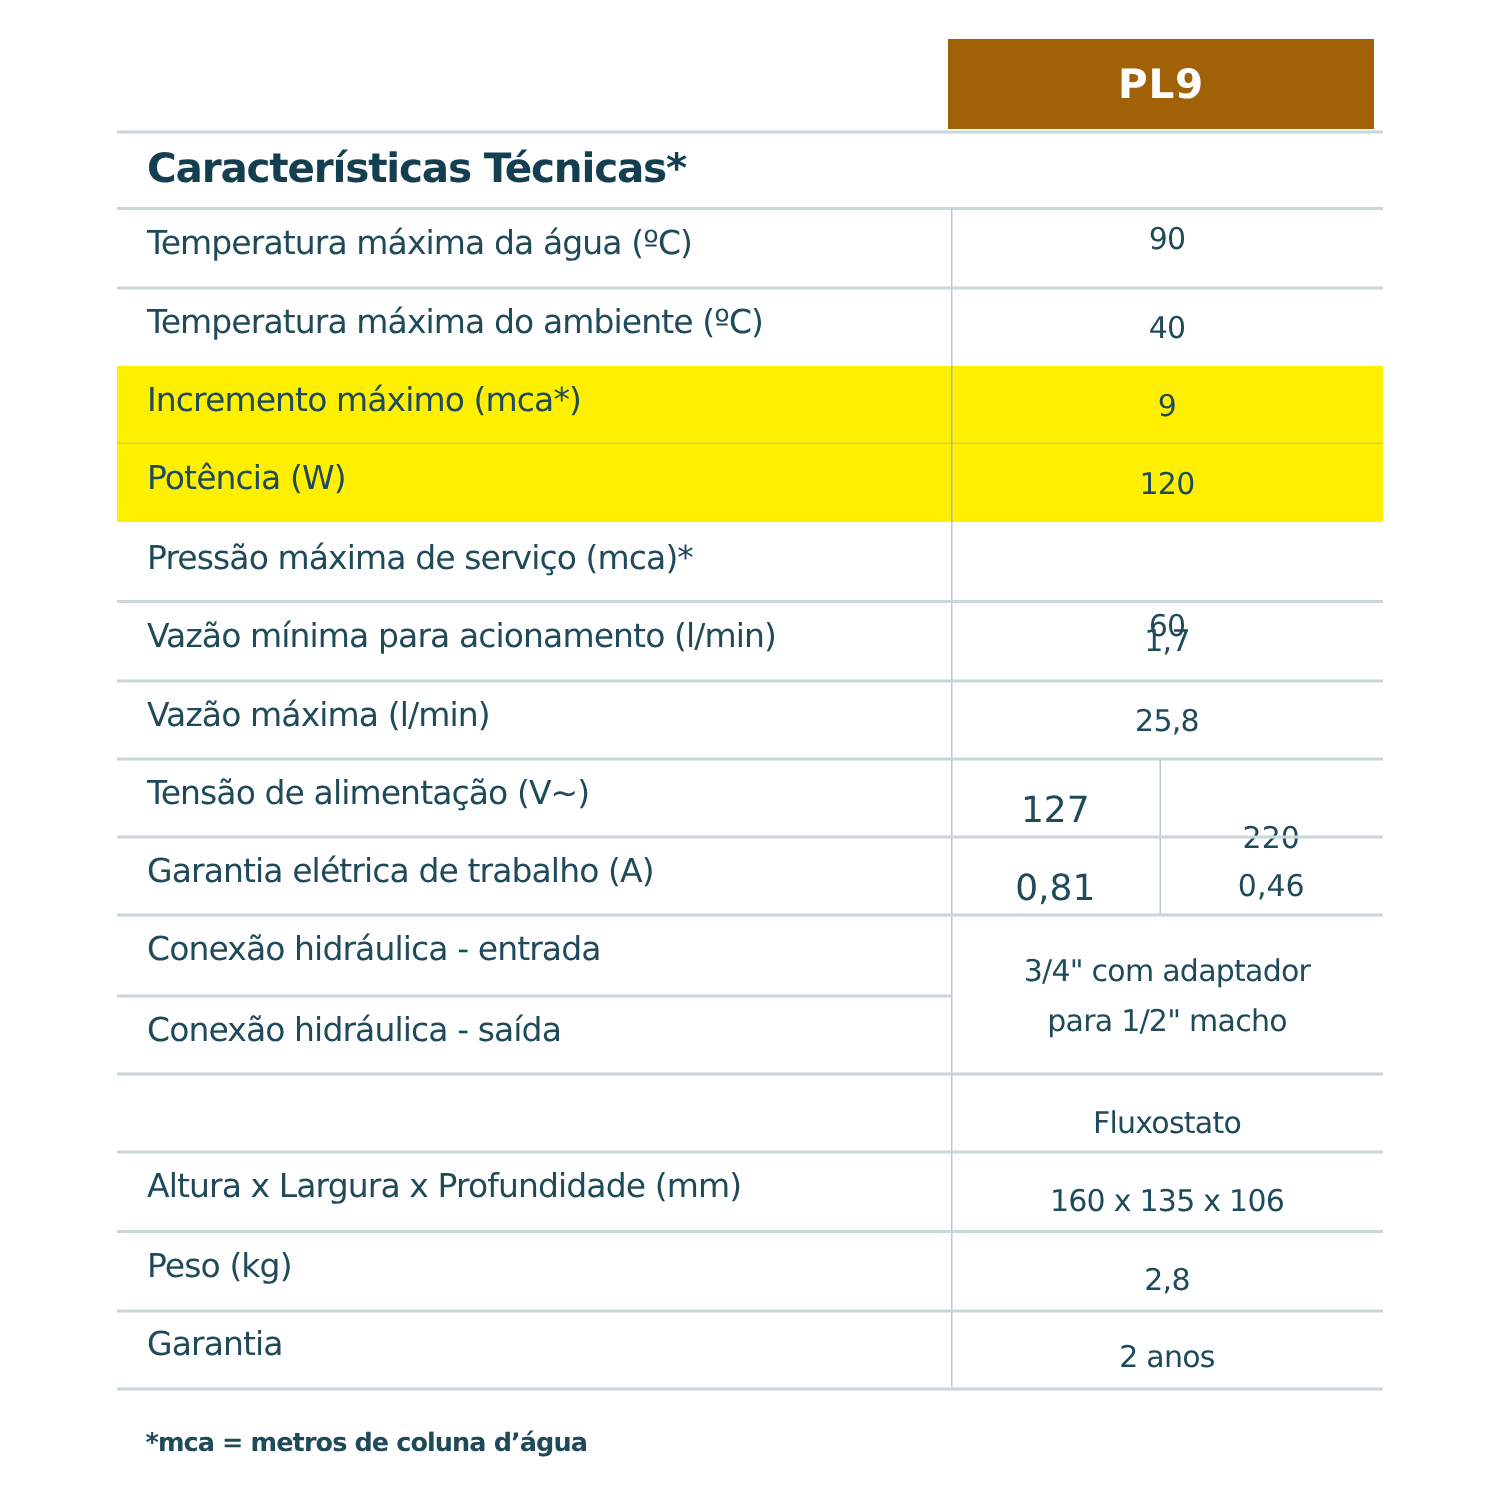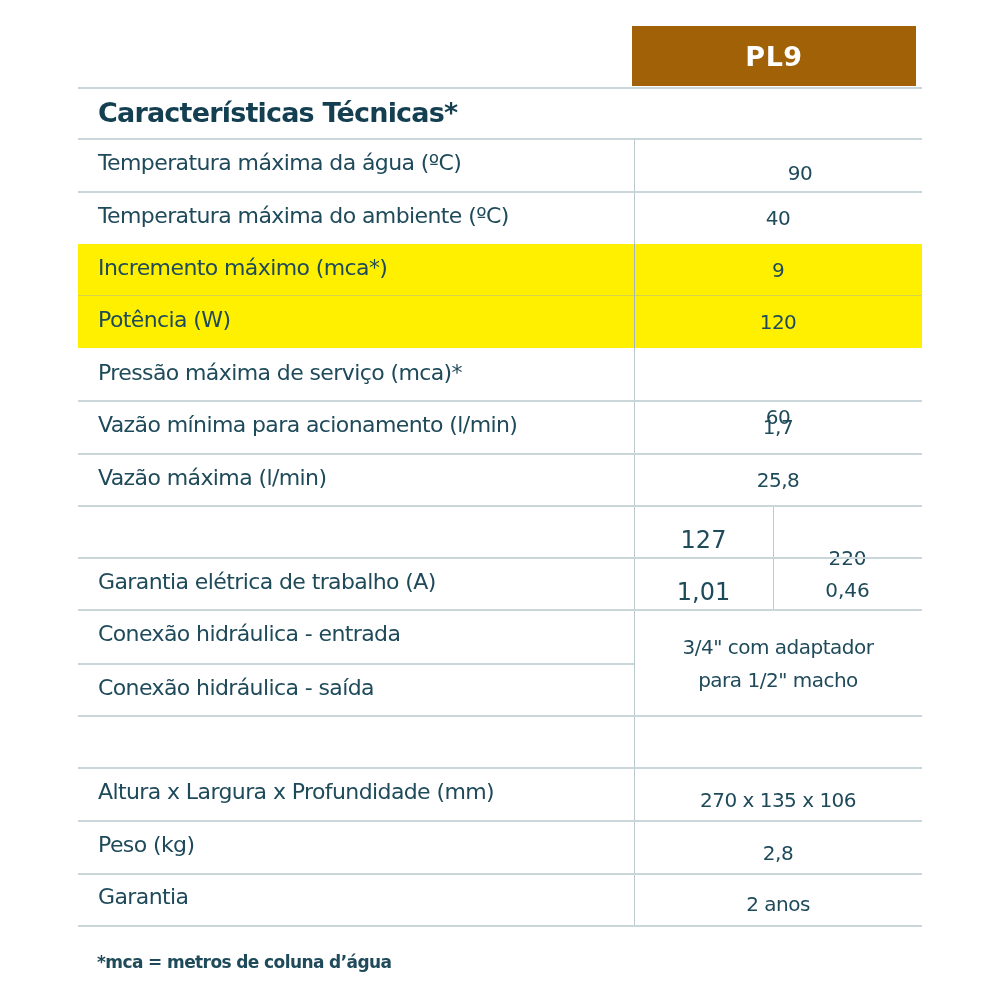--- a/index.html
+++ b/index.html
@@ -36,21 +36,21 @@
   <div class="hline" style="top:0px;"></div>
   <div class="section-title">Características Técnicas*</div>
   <div class="hline" style="top:51px;"></div>
 
   <div class="vline" style="left:556px; top:52px; height:786px;"></div>
 
   <div class="vline" style="left:695px; top:418px; height:105px;"></div>
 
   <div class="row" style="top:52px;height:52px;">
     <div class="label" style="top:11px;">Temperatura máxima da água (ºC)</div>
-    <div class="val" style="top:22px;padding-left:22px;">90</div>
+    <div class="val" style="top:8px;">90</div>
   </div>
   <div class="hline" style="top:104px;"></div>
 
   <div class="row" style="top:105px;height:52px;">
     <div class="label" style="top:11px;">Temperatura máxima do ambiente (ºC)</div>
     <div class="val" style="top:14px;">40</div>
   </div>
 
   <div class="row hl" style="top:157px;height:52px;">
     <div class="label" style="top:11px;">Incremento máximo (mca*)</div>
@@ -76,50 +76,52 @@
   </div>
   <div class="hline" style="top:366px;"></div>
 
   <div class="row" style="top:367px;height:52px;">
     <div class="label" style="top:11px;">Vazão máxima (l/min)</div>
     <div class="val" style="top:14px;">25,8</div>
   </div>
   <div class="hline" style="top:418px;"></div>
 
   <div class="row" style="top:419px;height:52px;">
+    <div class="label" style="top:11px;">Tensão de alimentação (V~)</div>
     <div class="val2a" style="top:20px;">127</div>
     <div class="val2b" style="top:20px;margin-top:20px;">220</div>
   </div>
   <div class="hline" style="top:470px;"></div>
 
   <div class="row" style="top:471px;height:52px;">
     <div class="label" style="top:11px;">Garantia elétrica de trabalho (A)</div>
-    <div class="val2a" style="top:20px;">1,01</div>
+    <div class="val2a" style="top:20px;">0,81</div>
     <div class="val2b" style="top:20px;">0,46</div>
   </div>
   <div class="hline" style="top:522px;"></div>
 
   <div class="row" style="top:523px;height:52px;">
     <div class="label" style="top:11px;">Conexão hidráulica - entrada</div>
   </div>
   <div class="hline" style="top:576px;width:556px;"></div>
   <div class="row" style="top:577px;height:52px;">
     <div class="label" style="top:11px;">Conexão hidráulica - saída</div>
   </div>
   <div class="val" style="top:548px;">3/4" com adaptador</div>
   <div class="val" style="top:581px;">para 1/2" macho</div>
   <div class="hline" style="top:628px;"></div>
 
   <div class="row" style="top:629px;height:52px;">
+    <div class="val" style="top:20px;">Fluxostato</div>
   </div>
   <div class="hline" style="top:680px;"></div>
 
   <div class="row" style="top:681px;height:52px;">
     <div class="label" style="top:11px;">Altura x Largura x Profundidade (mm)</div>
-    <div class="val" style="top:20px;">270 x 135 x 106</div>
+    <div class="val" style="top:20px;">160 x 135 x 106</div>
   </div>
   <div class="hline" style="top:733px;"></div>
 
   <div class="row" style="top:734px;height:52px;">
     <div class="label" style="top:11px;">Peso (kg)</div>
     <div class="val" style="top:20px;">2,8</div>
   </div>
   <div class="hline" style="top:786px;"></div>
 
   <div class="row" style="top:787px;height:58px;">

